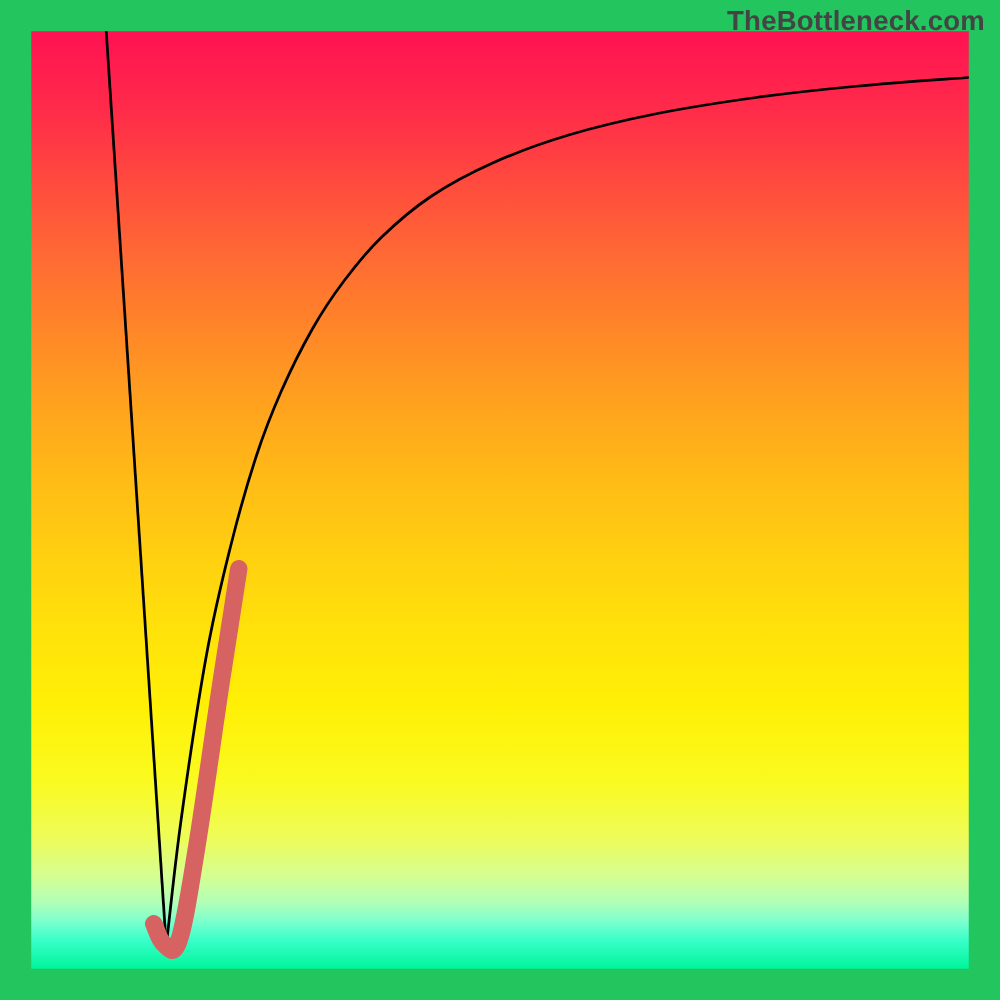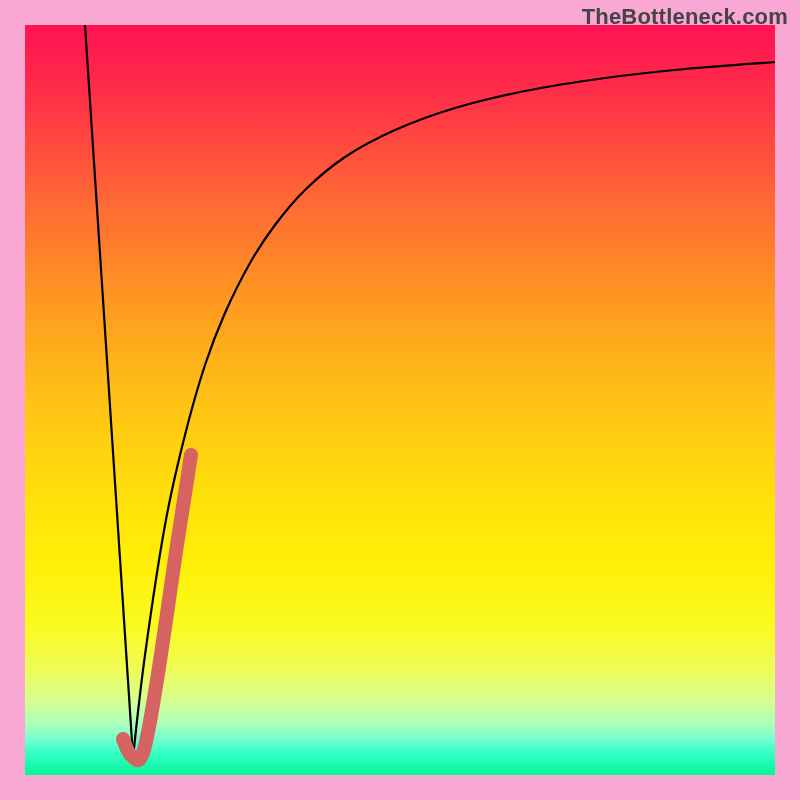--- a/index.html
+++ b/index.html
@@ -1,21 +1,21 @@
 <!DOCTYPE html>
 <html><head>
 <meta charset="utf-8">
 <style>
   * { margin: 0; padding: 0; box-sizing: border-box; }
   html, body { width: 800px; height: 800px; overflow: hidden; background: #000; }
   .frame {
     position: relative;
     width: 800px;
     height: 800px;
-    background: #f9a8d4;
+    background: #22c55e;
   }
   .watermark {
     position: absolute;
     top: 4px;
     right: 12px;
     font-family: Arial, Helvetica, sans-serif;
     font-size: 22px;
     font-weight: 600;
     color: #444;
     letter-spacing: 0.2px;

